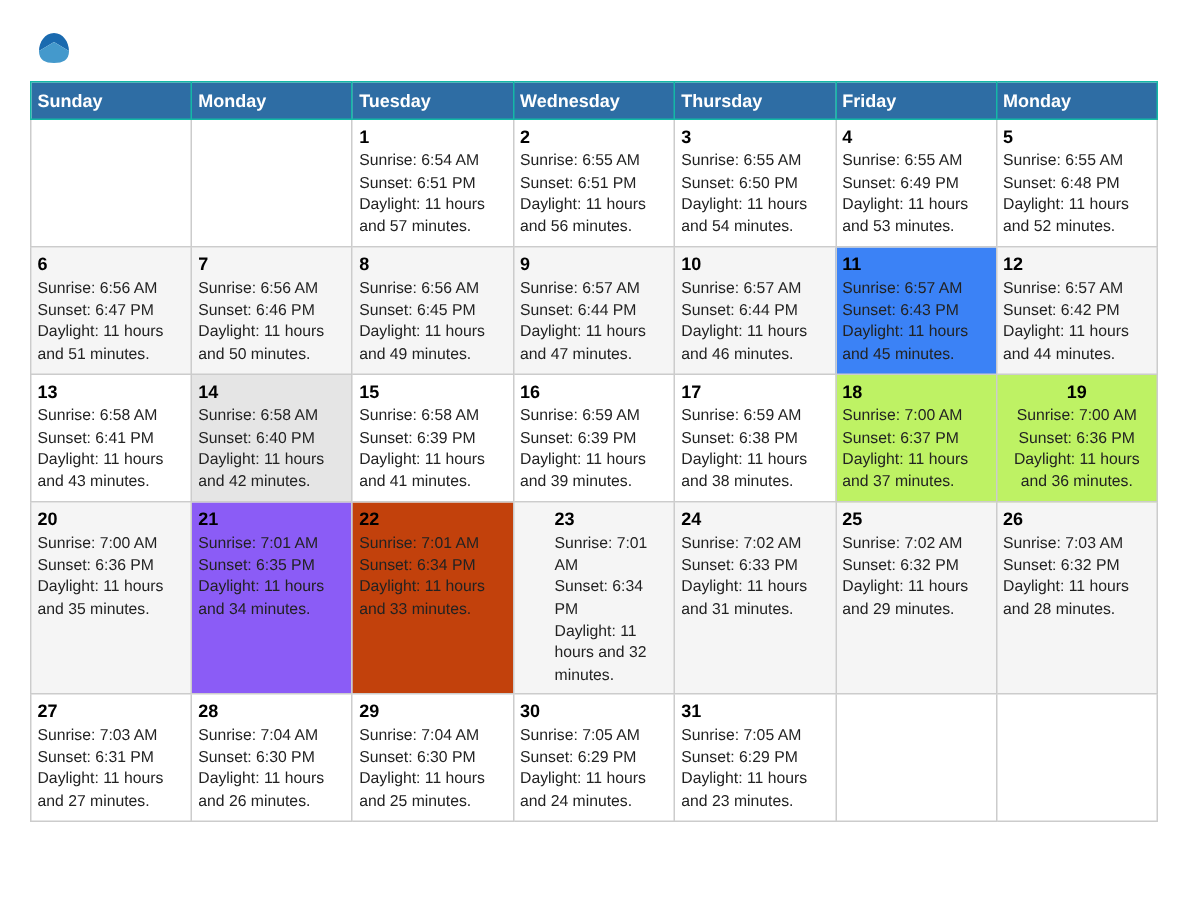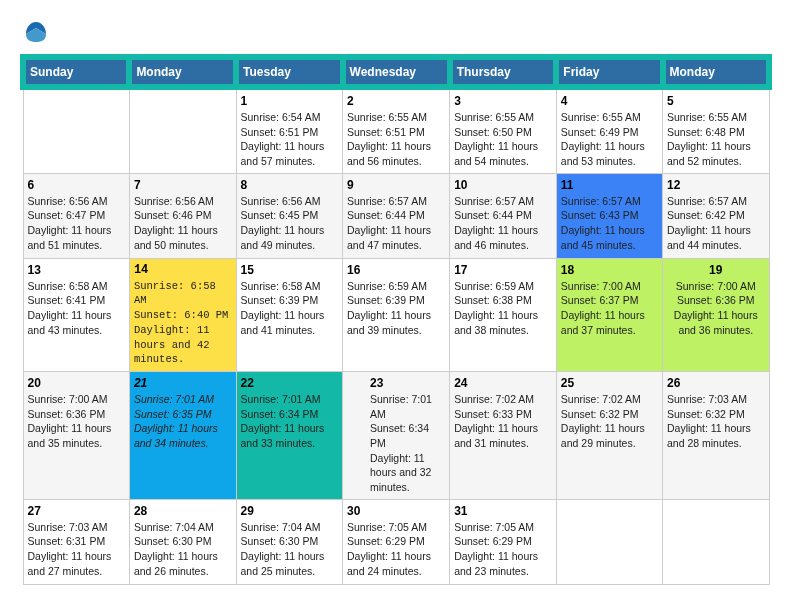--- a/index.html
+++ b/index.html
@@ -56,21 +56,21 @@
       width: 100%;
       border-collapse: collapse;
       font-size: 11px;
     }
     thead tr th {
       background-color: #2e6da4;
       color: white;
       padding: 5px 4px;
       text-align: left;
       font-size: 12px;
-      border: 6px solid #14b8a6;
+      border: 1px solid #14b8a6;
     }
     tbody tr td {
       border: 1px solid #ccc;
       vertical-align: top;
       padding: 4px;
       height: 85px;
       width: 108px;
     }
     tbody tr:nth-child(even) td {
       background-color: #f5f5f5;
@@ -178,21 +178,21 @@
         <td style="background-color: rgb(245, 245, 245);">
           <span class="day-num">12</span>
           <div class="cell-content">Sunrise: 6:57 AM<br>Sunset: 6:42 PM<br>Daylight: 11 hours and 44 minutes.</div>
         </td>
       </tr>
       <tr>
         <td style="background-color: rgb(255, 255, 255);">
           <span class="day-num">13</span>
           <div class="cell-content">Sunrise: 6:58 AM<br>Sunset: 6:41 PM<br>Daylight: 11 hours and 43 minutes.</div>
         </td>
-        <td style="background-color: #fde047; font-family: Liberation Mono, monospace;">
+        <td style="background-color: #e5e5e5;">
           <span class="day-num">14</span>
           <div class="cell-content">Sunrise: 6:58 AM<br>Sunset: 6:40 PM<br>Daylight: 11 hours and 42 minutes.</div>
         </td>
         <td style="background-color: rgb(255, 255, 255);">
           <span class="day-num">15</span>
           <div class="cell-content">Sunrise: 6:58 AM<br>Sunset: 6:39 PM<br>Daylight: 11 hours and 41 minutes.</div>
         </td>
         <td style="background-color: rgb(255, 255, 255);">
           <span class="day-num">16</span>
           <div class="cell-content">Sunrise: 6:59 AM<br>Sunset: 6:39 PM<br>Daylight: 11 hours and 39 minutes.</div>
@@ -208,25 +208,25 @@
         <td style="background-color: #bef264; text-align: center;">
           <span class="day-num">19</span>
           <div class="cell-content">Sunrise: 7:00 AM<br>Sunset: 6:36 PM<br>Daylight: 11 hours and 36 minutes.</div>
         </td>
       </tr>
       <tr>
         <td style="background-color: rgb(245, 245, 245);">
           <span class="day-num">20</span>
           <div class="cell-content">Sunrise: 7:00 AM<br>Sunset: 6:36 PM<br>Daylight: 11 hours and 35 minutes.</div>
         </td>
-        <td style="background-color: #0ea5e9; font-style: italic;">
+        <td style="background-color: #8b5cf6;">
           <span class="day-num">21</span>
           <div class="cell-content">Sunrise: 7:01 AM<br>Sunset: 6:35 PM<br>Daylight: 11 hours and 34 minutes.</div>
         </td>
-        <td style="background-color: #14b8a6;">
+        <td style="background-color: #c2410c;">
           <span class="day-num">22</span>
           <div class="cell-content">Sunrise: 7:01 AM<br>Sunset: 6:34 PM<br>Daylight: 11 hours and 33 minutes.</div>
         </td>
         <td style="background-color: rgb(245, 245, 245); padding-left: 27px;">
           <span class="day-num">23</span>
           <div class="cell-content">Sunrise: 7:01 AM<br>Sunset: 6:34 PM<br>Daylight: 11 hours and 32 minutes.</div>
         </td>
         <td style="background-color: rgb(245, 245, 245);">
           <span class="day-num">24</span>
           <div class="cell-content">Sunrise: 7:02 AM<br>Sunset: 6:33 PM<br>Daylight: 11 hours and 31 minutes.</div>

